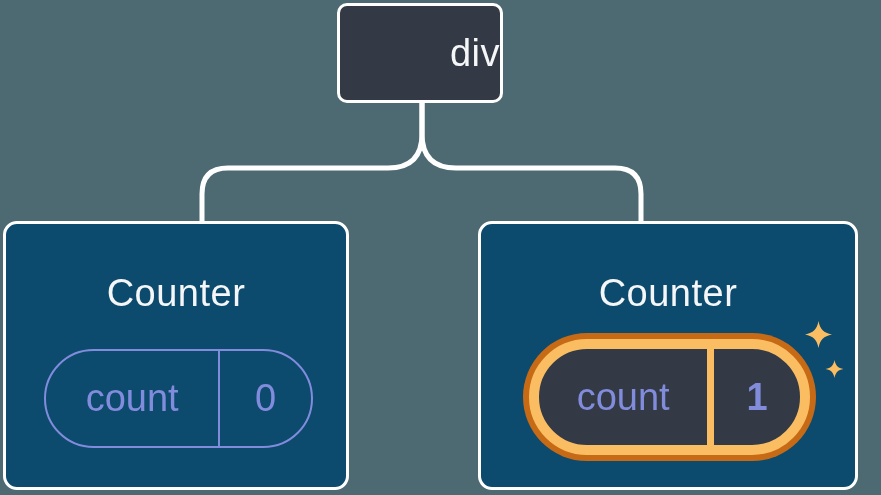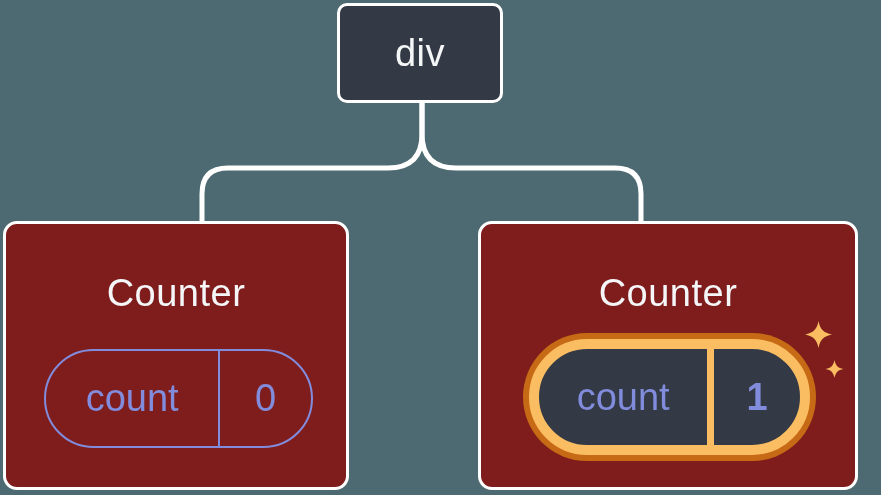--- a/index.html
+++ b/index.html
@@ -17,41 +17,41 @@
 
   
   .root-node {
     position: absolute;
     left: 337px; top: 3px;
     width: 166px; height: 100px;
     box-sizing: border-box;
     background: #333a45;
     border: 3px solid #ffffff;
     border-radius: 10px;
-    display: flex; align-items: center; justify-content: center;
+    display: flex; align-items: center; justify-content: flex-end;
   }
   .root-node .label {
     color: #f5f6f7;
     font-size: 38px;
     letter-spacing: 0.5px;
   }
 
   
   .connectors {
     position: absolute;
     left: 0; top: 0;
     width: 881px; height: 495px;
     pointer-events: none;
   }
 
   
   .card {
     position: absolute;
     box-sizing: border-box;
-    background: #7f1d1d;
+    background: #0c4a6e;
     border: 3px solid #ffffff;
     border-radius: 14px;
   }
   .card.left  { left: 3px;   top: 221px; width: 346px; height: 269px; }
   .card.right { left: 478px; top: 221px; width: 380px; height: 269px; }
 
   .card-title {
     position: absolute;
     left: 0; top: 48px;
     width: 100%;

